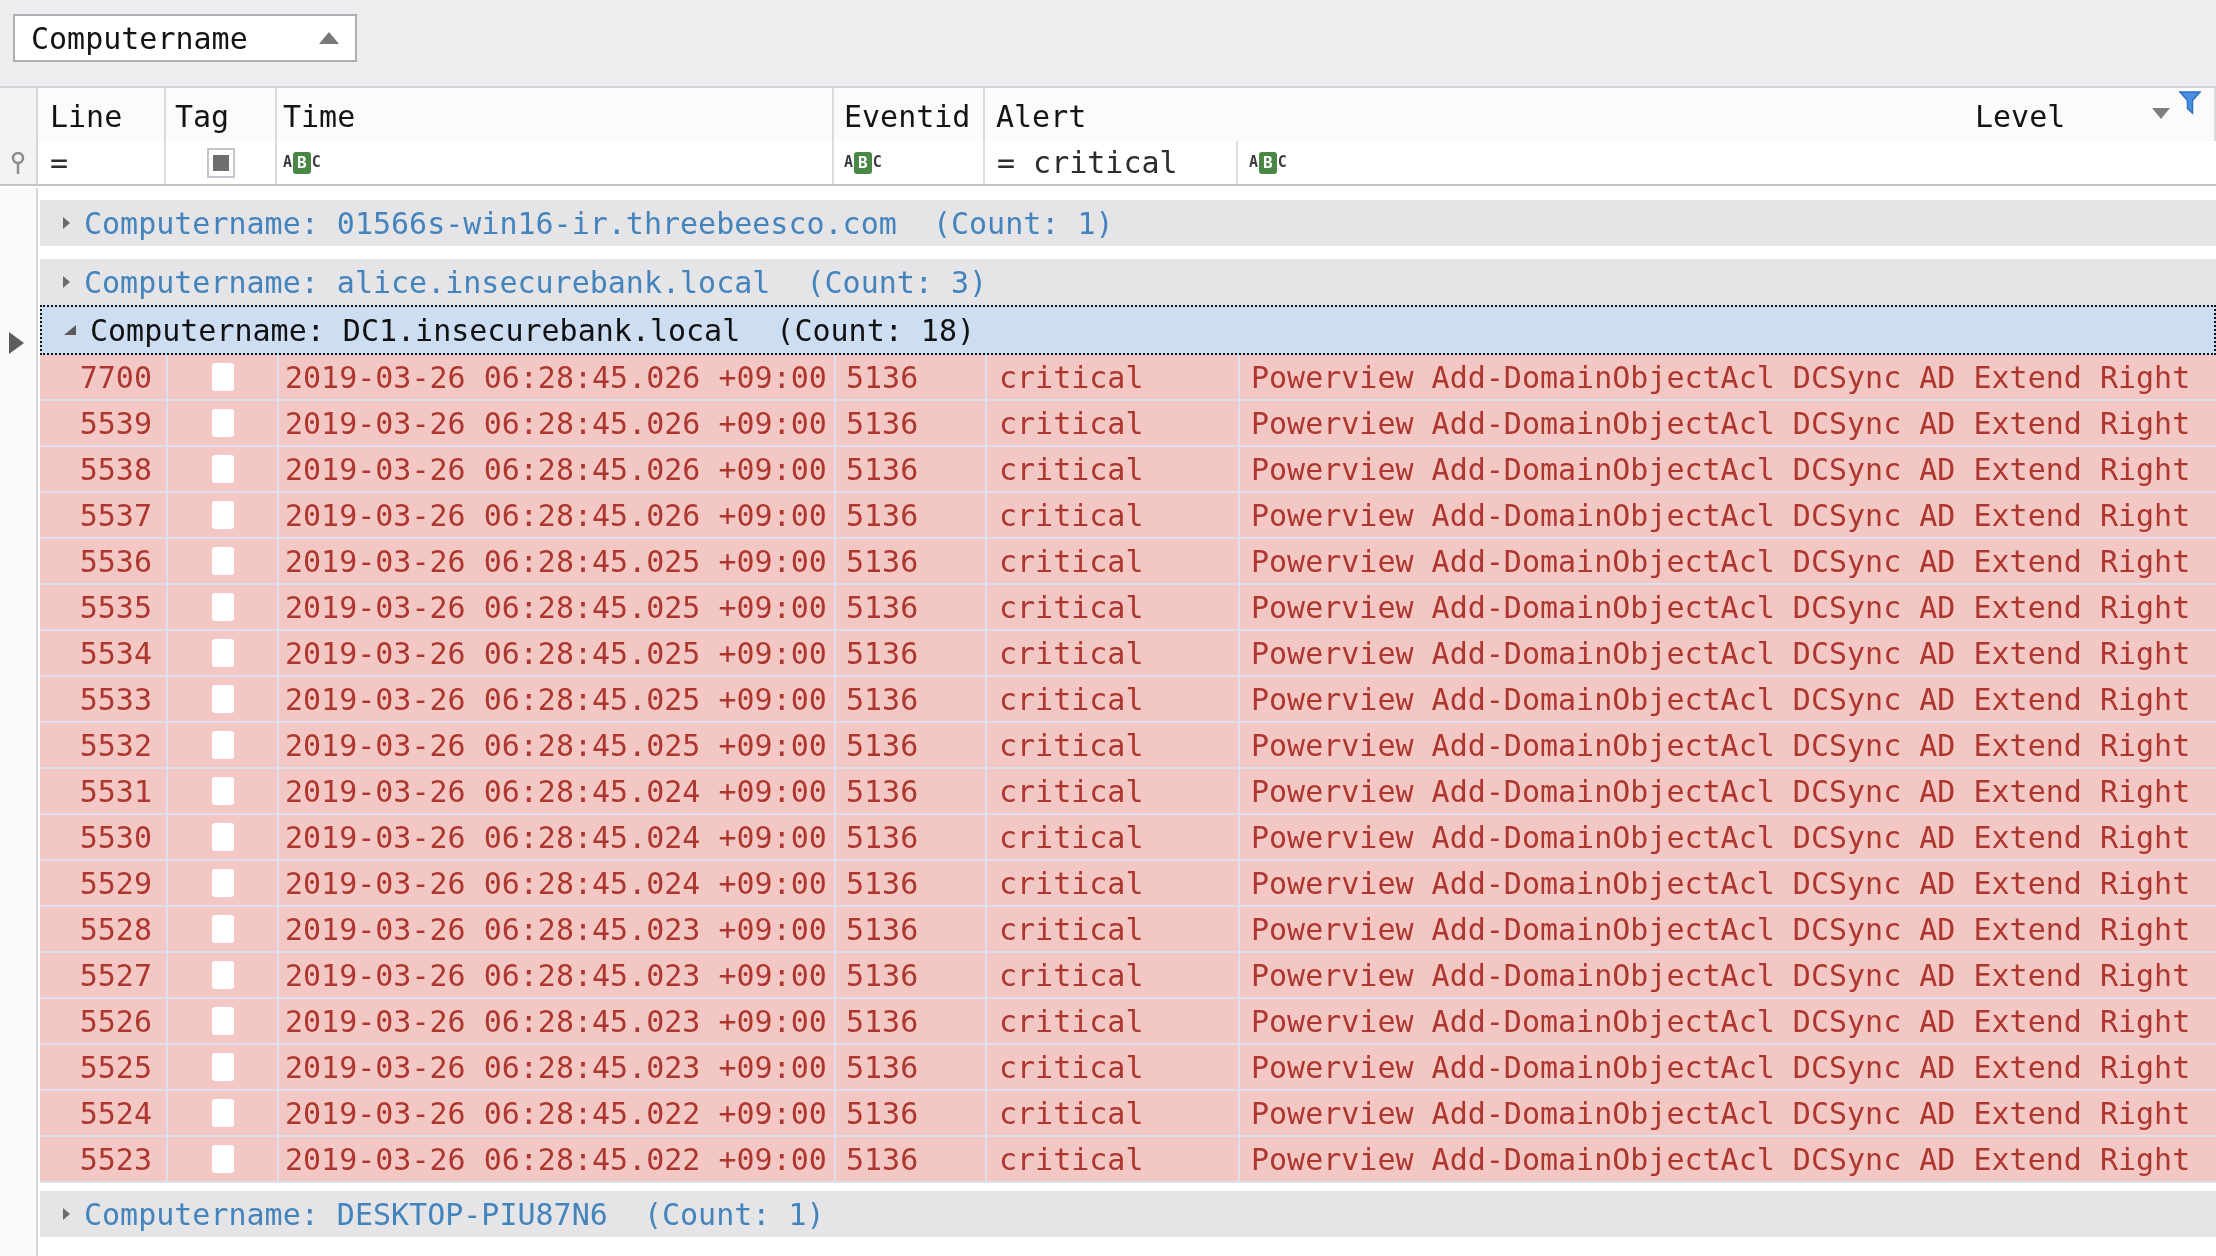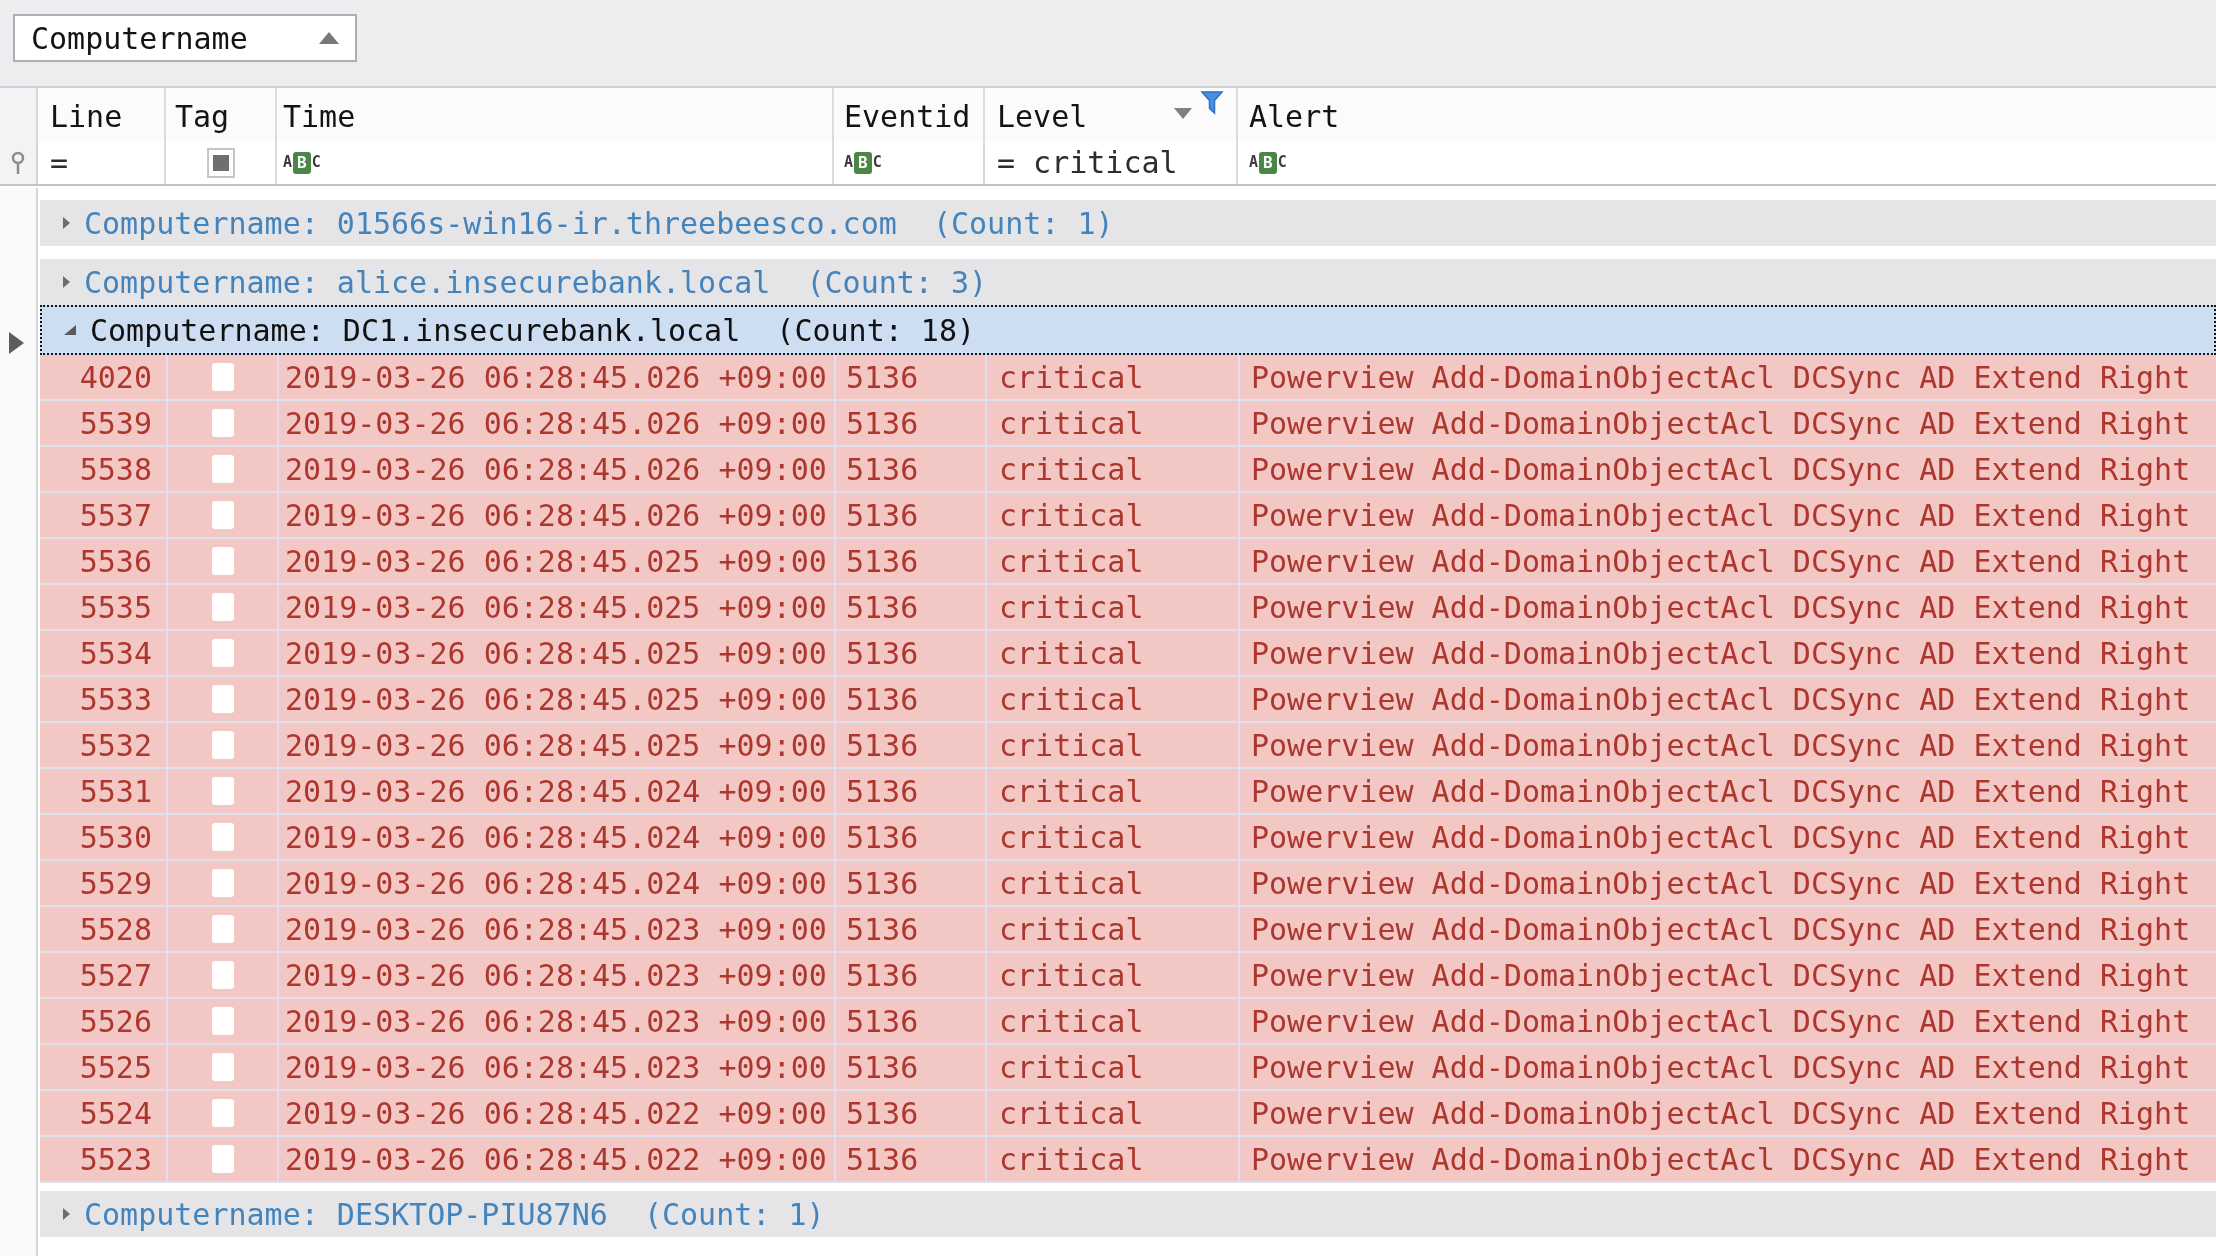--- a/index.html
+++ b/index.html
@@ -103,30 +103,30 @@
       </div>
     <div class="hcell w-tag pl-tag">
         <span>Tag</span>
       </div>
     <div class="hcell w-time pl-time">
         <span>Time</span>
       </div>
     <div class="hcell w-eventid pl-eventid">
         <span>Eventid</span>
       </div>
+    <div class="hcell w-alert pl-alert">
+        <span>Alert</span>
+      </div>
     <div class="hcell w-level pl-level">
       <span>Level</span>
       <span class="dd-arrow"></span>
       <svg class="funnel" width="24" height="26" viewBox="0 0 24 26">
         <path d="M2 2 H22 L14.5 10.5 V23 L9.5 18.5 V10.5 Z" fill="#4a90e2" stroke="#2f6fbe" stroke-width="1.5"></path>
       </svg>
     </div>
-    <div class="hcell w-alert pl-alert">
-        <span>Alert</span>
-      </div>
   </div>
 
   <div class="filter-row">
     <div class="gut w-gutter">
       <svg width="18" height="26" viewBox="0 0 18 26">
         <circle cx="9" cy="8" r="5" fill="none" stroke="#8c8c8c" stroke-width="2.5"></circle>
         <line x1="9" y1="14" x2="9" y2="24" stroke="#8c8c8c" stroke-width="2.5"></line>
       </svg>
     </div>
     <div class="fcell w-line pl-line">
@@ -189,21 +189,21 @@
       <span class="gicon">
         <svg width="20" height="20" viewBox="0 0 20 20">
             <path d="M16 5 L16 15 L4 15 Z" fill="#5a5a5a"></path>
           </svg>
       </span>
       <span class="glabel">Computername: DC1.insecurebank.local  (Count: 18)</span>
     </div>
 
     <div>
   <div class="drow">
-    <div class="dcell w-line c-line">4020</div>
+    <div class="dcell w-line c-line">7700</div>
     <div class="dcell w-tag">
             <span class="cb-row"></span>
           </div>
     <div class="dcell w-time pl-time">2019-03-26 06:28:45.026 +09:00</div>
     <div class="dcell w-eventid pl-eventid">5136</div>
     <div class="dcell w-level pl-level">critical</div>
     <div class="dcell w-alert pl-alert">Powerview Add-DomainObjectAcl DCSync AD Extend Right</div>
   </div>
 
   <div class="drow">

